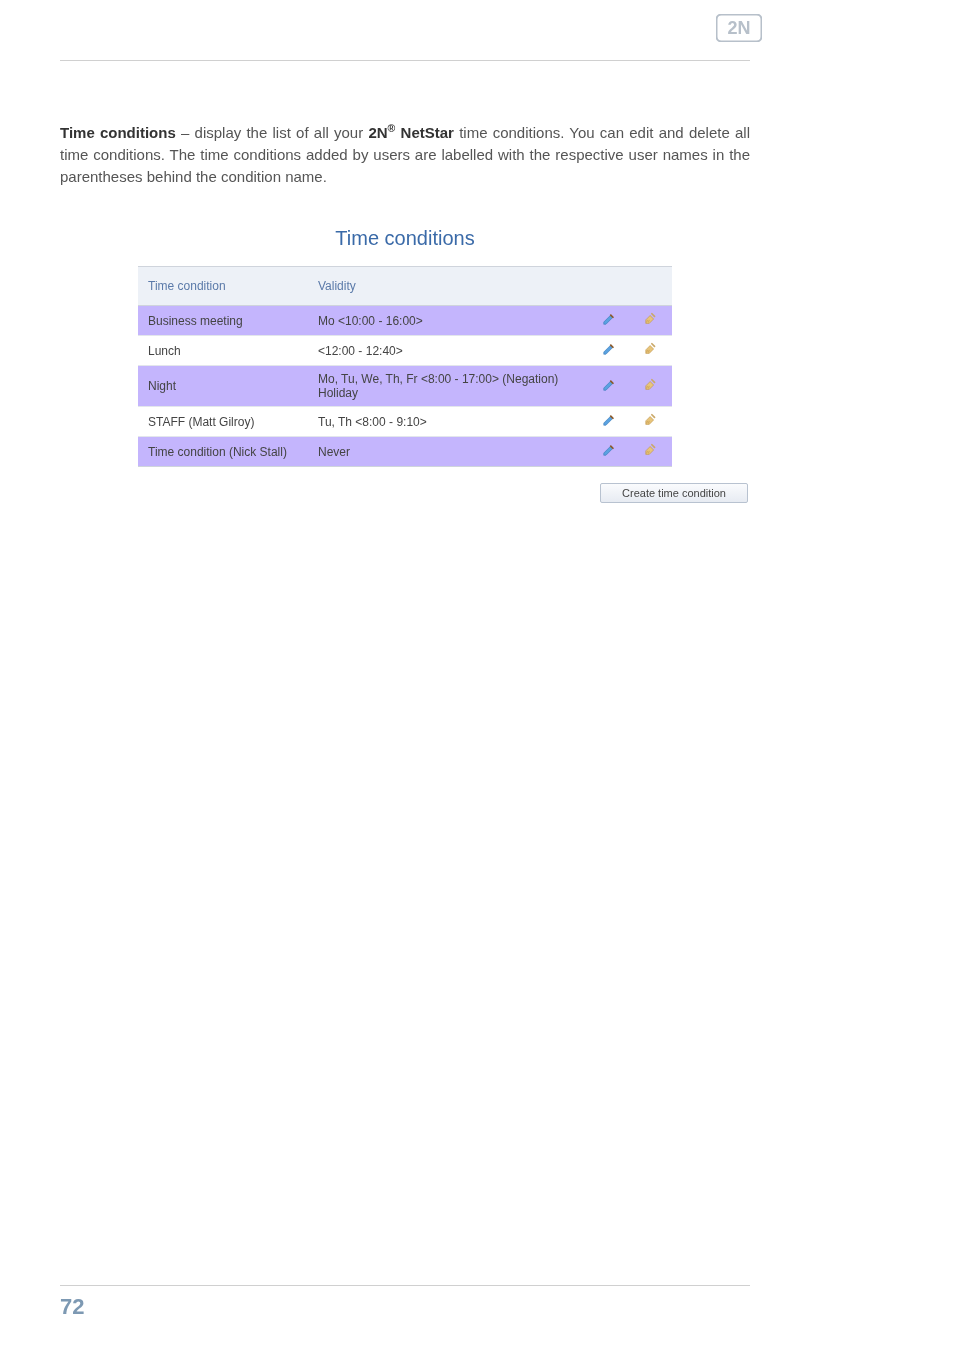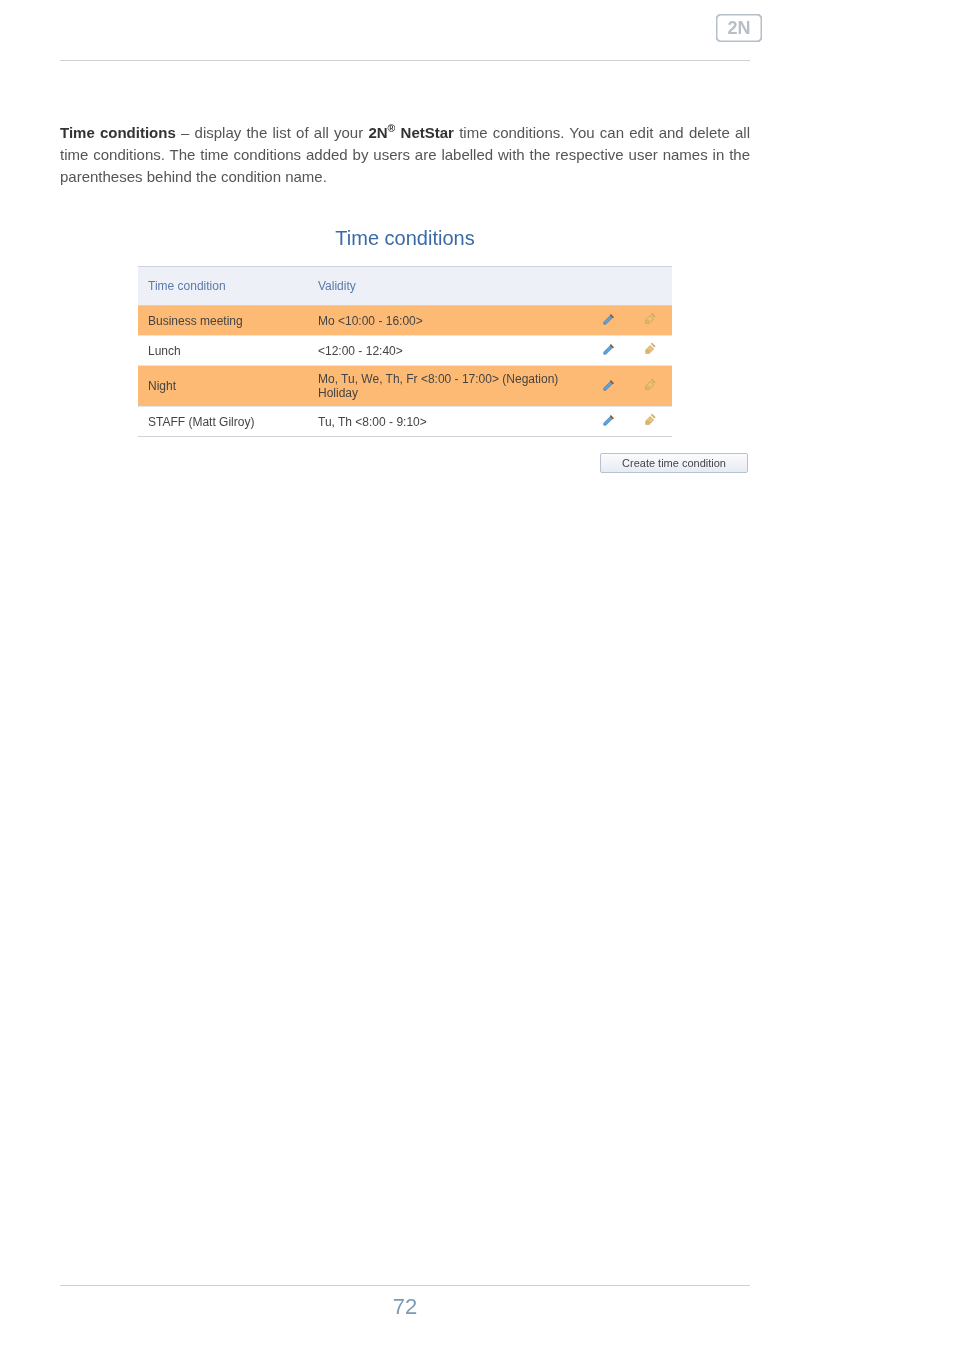--- a/index.html
+++ b/index.html
@@ -62,21 +62,21 @@
     text-align: left;
     padding: 12px 10px;
     border-top: 1px solid #cfd4dc;
     border-bottom: 1px solid #cfd4dc;
   }
   table.tc td {
     padding: 6px 10px;
     border-bottom: 1px solid #e3e6ec;
     vertical-align: middle;
   }
-  table.tc tr.alt td { background: #fdba74; }
+  table.tc tr.alt td { background: #c4b5fd; }
   table.tc tr:last-child td { border-bottom: none; }
   .col-name  { width: 150px; }
   .col-valid { width: 260px; }
   .col-ico   { width: 22px; text-align: center; }
   .icon { display:inline-block; }
   .btn-create-wrap {
     display: flex;
     justify-content: flex-end;
     margin-top: 16px;
     padding-right: 2px;
@@ -96,23 +96,23 @@
     left: 60px;
     right: 60px;
     bottom: 30px;
   }
   .footer hr {
     border: none;
     border-top: 1px solid #d0d0d0;
     margin-bottom: 8px;
   }
   .footer .pagenum {
-    text-align: center;
+    text-align: left;
     color: #7d99b3;
-    font-weight: normal;
+    font-weight: bold;
     font-size: 22px;
   }
 </style>
 </head>
 <body>
 
 <div class="page">
 
   <div class="top-logo">
     <svg width="46" height="28" viewBox="0 0 46 28">
@@ -185,20 +185,33 @@
             <td class="col-ico"><span class="icon"><svg width="14" height="14" viewBox="0 0 16 16">
                   <path d="M2 11.5 L9.5 4 L12 6.5 L4.5 14 L2 14 Z" fill="#5aa2e0" stroke="#2f6fb0" stroke-width="0.6"></path>
                   <path d="M10 3.5 L12.5 6" stroke="#8b5a2b" stroke-width="2" stroke-linecap="round"></path>
                 </svg></span></td>
             <td class="col-ico"><span class="icon"><svg width="14" height="14" viewBox="0 0 16 16">
                   <path d="M9 2 L12 5" stroke="#caa96a" stroke-width="2" stroke-linecap="round"></path>
                   <path d="M7 4 L11 8 L6 13 L2 13 L2 9 Z" fill="#e8c57a" stroke="#b88a3f" stroke-width="0.6"></path>
                   <path d="M3 12 L4 9 M5 12 L6 9" stroke="#b88a3f" stroke-width="0.6"></path>
                 </svg></span></td>
           </tr>
+          <tr class="alt">
+            <td class="col-name">Time condition (Nick Stall)</td>
+            <td class="col-valid">Never</td>
+            <td class="col-ico"><span class="icon"><svg width="14" height="14" viewBox="0 0 16 16">
+                  <path d="M2 11.5 L9.5 4 L12 6.5 L4.5 14 L2 14 Z" fill="#5aa2e0" stroke="#2f6fb0" stroke-width="0.6"></path>
+                  <path d="M10 3.5 L12.5 6" stroke="#8b5a2b" stroke-width="2" stroke-linecap="round"></path>
+                </svg></span></td>
+            <td class="col-ico"><span class="icon"><svg width="14" height="14" viewBox="0 0 16 16">
+                  <path d="M9 2 L12 5" stroke="#caa96a" stroke-width="2" stroke-linecap="round"></path>
+                  <path d="M7 4 L11 8 L6 13 L2 13 L2 9 Z" fill="#e8c57a" stroke="#b88a3f" stroke-width="0.6"></path>
+                  <path d="M3 12 L4 9 M5 12 L6 9" stroke="#b88a3f" stroke-width="0.6"></path>
+                </svg></span></td>
+          </tr>
         </tbody>
     </table>
   </div>
 
   <div class="btn-create-wrap">
     <button class="create">Create time condition</button>
   </div>
 
   <div class="footer">
     <hr>

